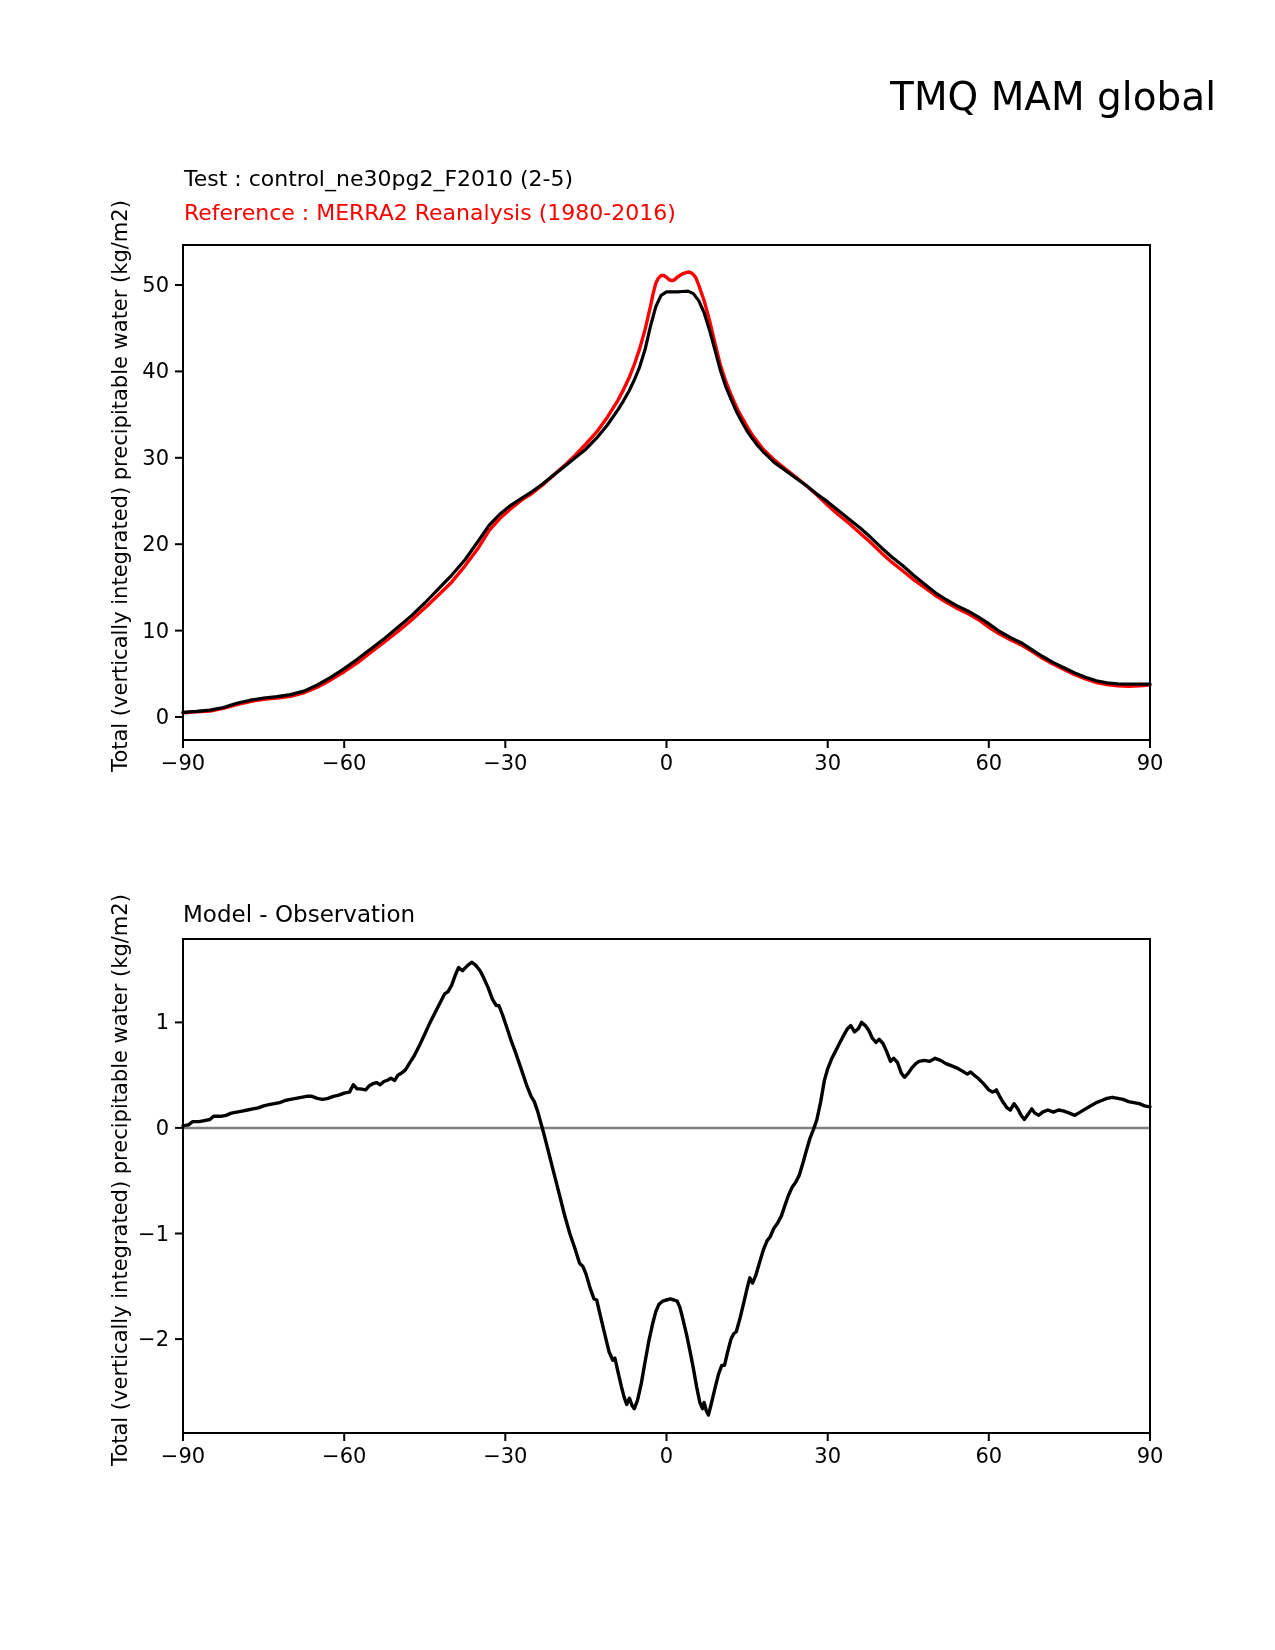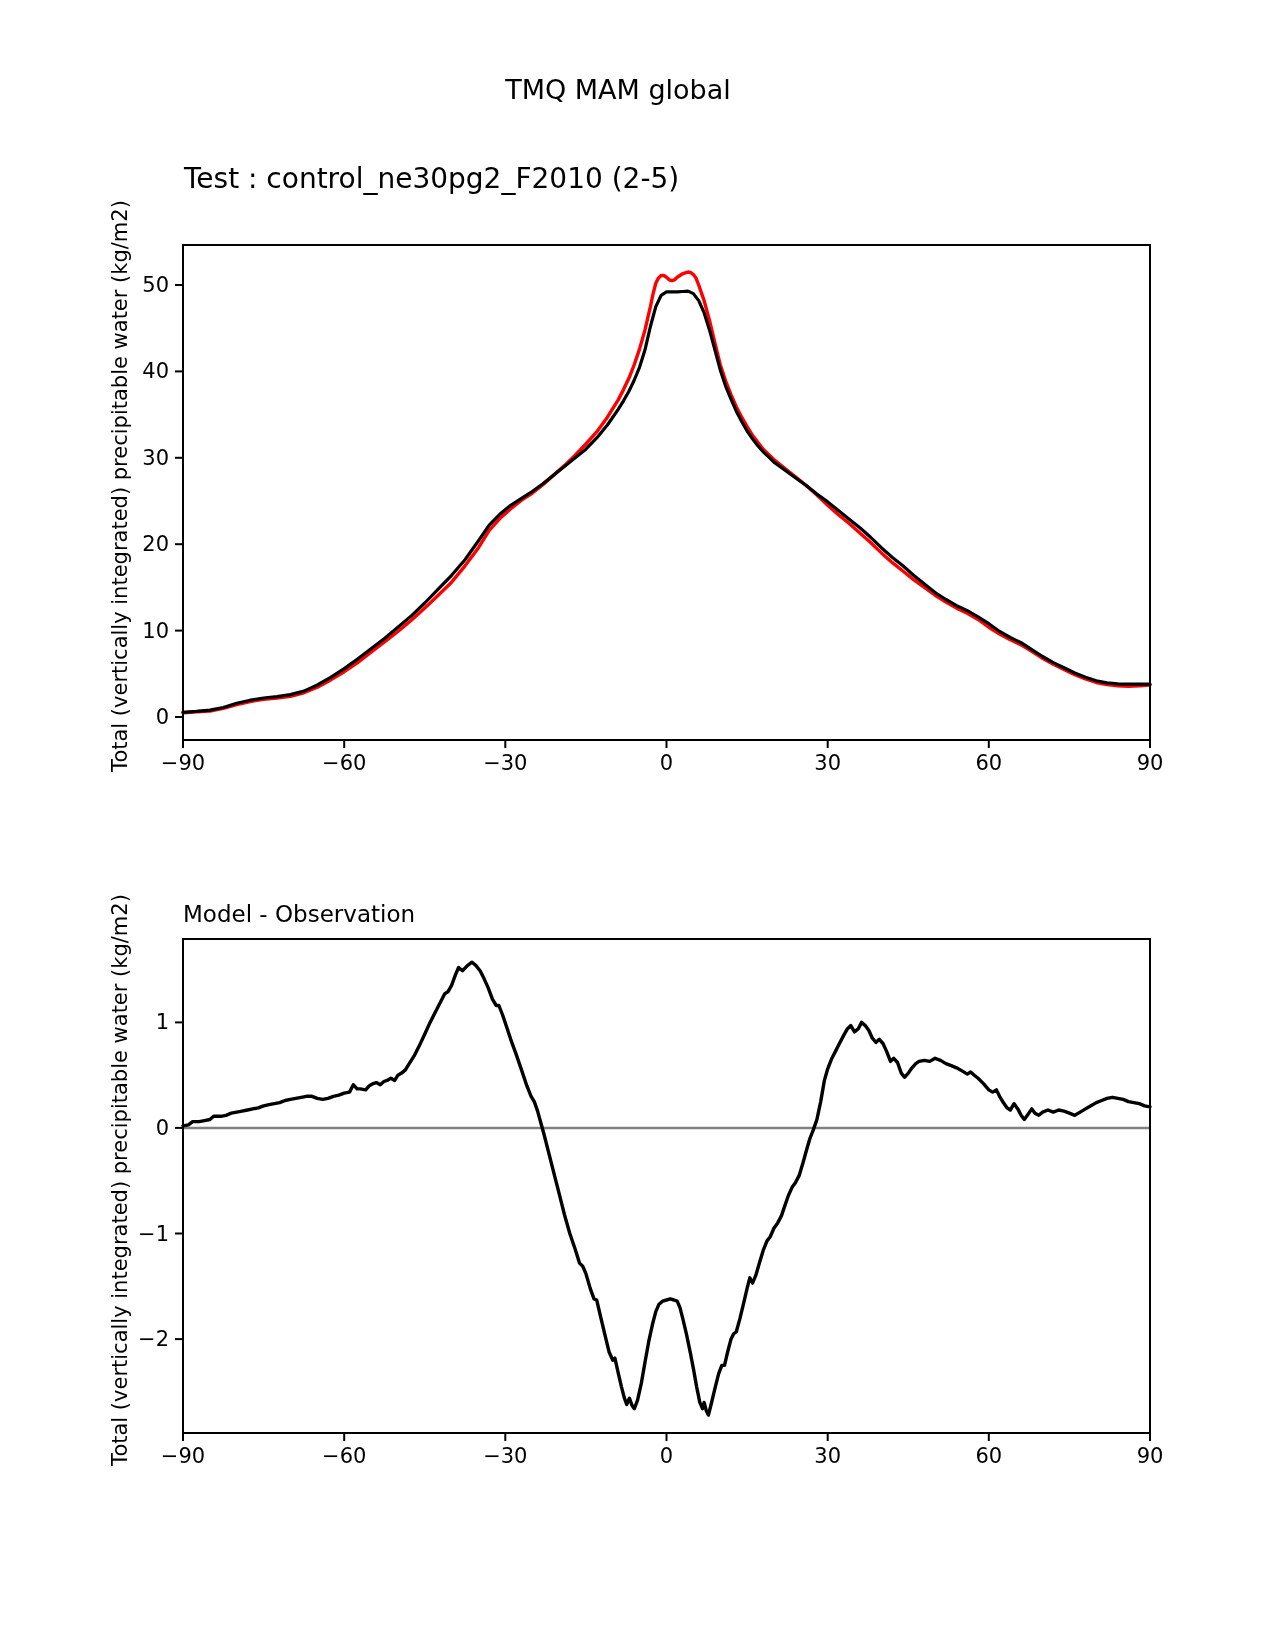--- a/index.html
+++ b/index.html
@@ -4,25 +4,25 @@
 <style>
   html, body { margin: 0; padding: 0; background: #ffffff; }
   body {
     width: 1275px; height: 1650px;
     position: relative;
     font-family: "DejaVu Sans", "Liberation Sans", sans-serif;
     color: #000;
   }
   #figure-svg { position: absolute; left: 0; top: 0; }
   .suptitle {
-    position: absolute; left: 12px; top: 74px; width: 1212px;
-    text-align: center; font-size: 27px; color: #000;
+    position: absolute; left: 4px; top: 74px; width: 1212px;
+    text-align: right; font-size: 39px; color: #000;
   }
   .legend-block { position: absolute; left: 184px; top: 162px; }
-  .legend-line { font-size: 28px; line-height: 34px; white-space: nowrap; }
+  .legend-line { font-size: 22px; line-height: 34px; white-space: nowrap; }
   .legend-test { color: #000000; }
   .legend-reference { color: #ff0000; }
   .axes-title {
     position: absolute; left: 183px; top: 901px; width: 967px;
     text-align: left; font-size: 23px;
   }
   .ylabel {
     position: absolute; white-space: nowrap; font-size: 21px;
     transform: translate(-50%, -50%) rotate(-90deg);
   }
@@ -87,17 +87,18 @@
     <line x1="175" x2="183" y1="1233.5" y2="1233.5" stroke="#000" stroke-width="2"></line>
     <text x="169" y="1233.5" text-anchor="end" dominant-baseline="central" class="tick-label">−1</text>
     <line x1="175" x2="183" y1="1339.1" y2="1339.1" stroke="#000" stroke-width="2"></line>
     <text x="169" y="1339.1" text-anchor="end" dominant-baseline="central" class="tick-label">−2</text>
   </svg>
 
 <div class="suptitle">TMQ MAM global</div>
 
 <div class="legend-block">
   <div class="legend-line legend-test">Test : control_ne30pg2_F2010 (2-5)</div>
+  <div class="legend-line legend-reference">Reference : MERRA2 Reanalysis (1980-2016)</div>
 </div>
 
 <div class="ylabel ylabel-top">Total (vertically integrated) precipitable water (kg/m2)</div>
 <div class="axes-title">Model - Observation</div>
 <div class="ylabel ylabel-bottom">Total (vertically integrated) precipitable water (kg/m2)</div>
 
 </body></html>

